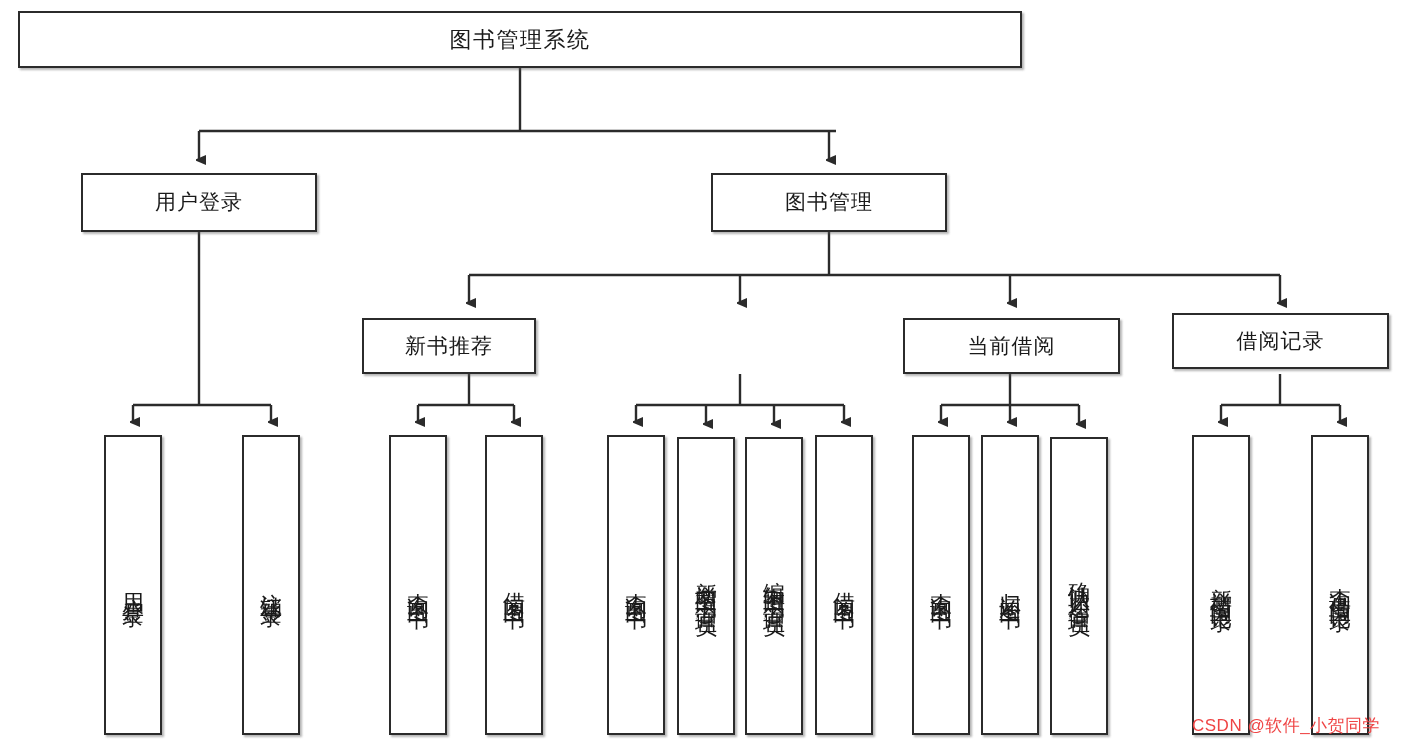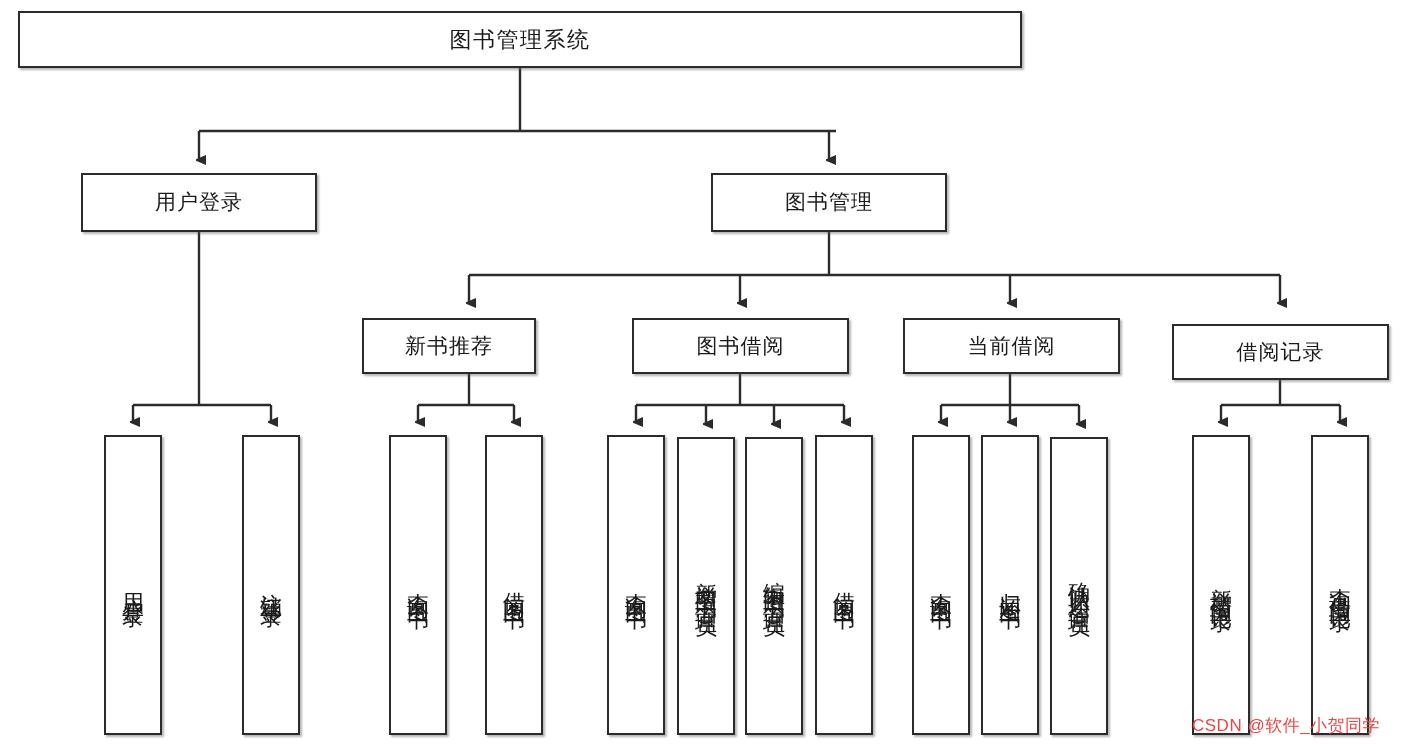--- a/index.html
+++ b/index.html
@@ -137,27 +137,24 @@
   <div class="node horiz" style="left:81px; top:173px; width:236px; height:59px;">
     <span class="node-label">用户登录</span>
   </div>
   <div class="node horiz" style="left:711px; top:173px; width:236px; height:59px;">
     <span class="node-label">图书管理</span>
   </div>
 
   <div class="node horiz" style="left:362px; top:318px; width:174px; height:56px;">
     <span class="node-label">新书推荐</span>
   </div>
-  <div class="node horiz" style="left:632px; top:318px; width:217px; height:56px;">
-    <span class="node-label">图书借阅</span>
-  </div>
   <div class="node horiz" style="left:903px; top:318px; width:217px; height:56px;">
     <span class="node-label">当前借阅</span>
   </div>
-  <div class="node horiz" style="left:1172px; top:324px; width:217px; height:56px;justify-content:center;">
+  <div class="node horiz" style="left:1172px; top:313px; width:217px; height:56px;justify-content:center;">
     <span class="node-label">借阅记录</span>
   </div>
 
   <div class="node vert" style="left:104px; top:435px; width:58px; height:300px;">
     <span class="node-label">用户登录</span>
   </div>
   <div class="node vert" style="left:242px; top:435px; width:58px; height:300px;">
     <span class="node-label">注销登录</span>
   </div>
 

